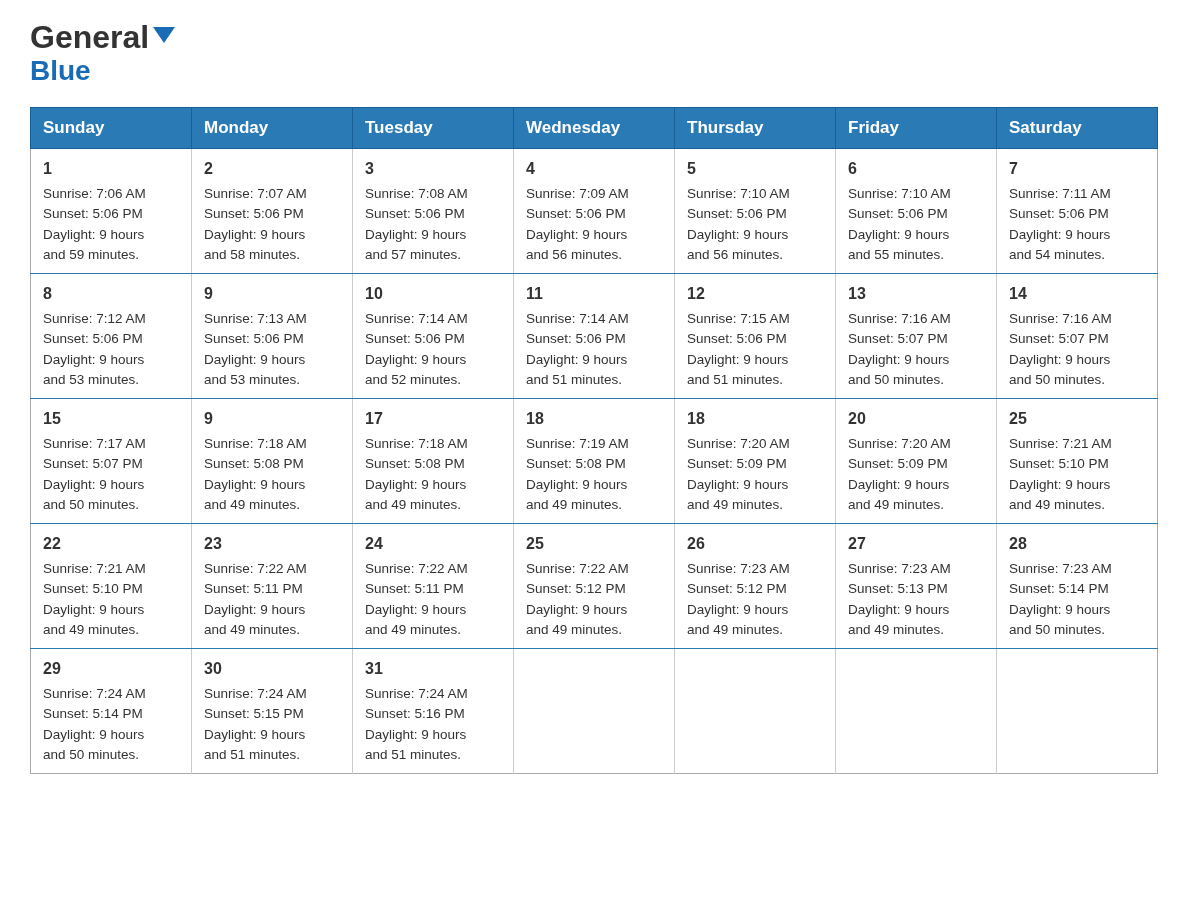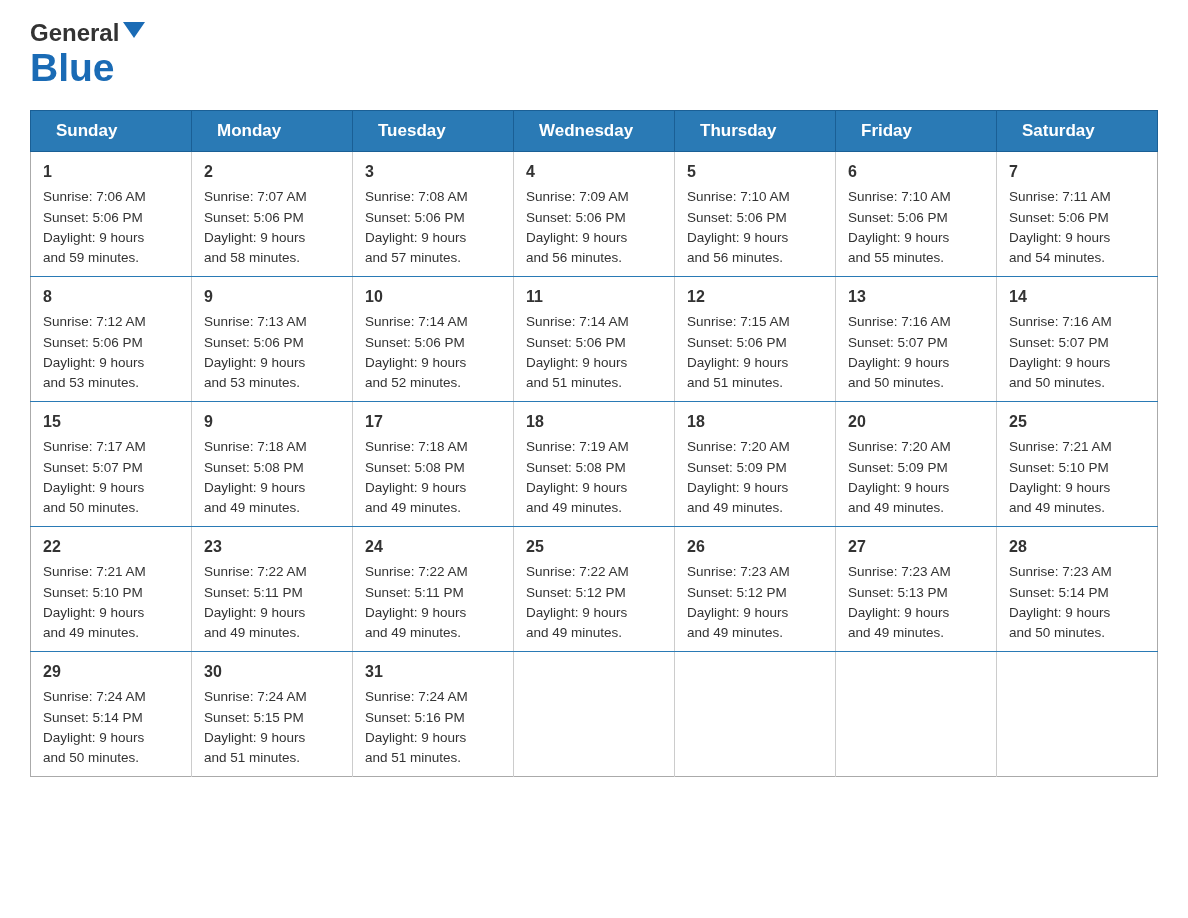--- a/index.html
+++ b/index.html
@@ -38,21 +38,21 @@
     .calendar-table {
       width: 100%;
       border-collapse: collapse;
       border: 1px solid #aaa;
     }
     .calendar-table th {
       background-color: #2a7ab5;
       color: #fff;
       font-size: 17px;
       font-weight: bold;
-      padding: 10px 25px;
+      padding: 10px 12px;
       text-align: left;
       border: 1px solid #1a5f95;
     }
     .calendar-table td {
       vertical-align: top;
       padding: 8px 12px;
       border-right: 1px solid #ccc;
       border-bottom: 1px solid #2a7ab5;
       width: calc(100% / 7);
       min-height: 90px;
@@ -76,28 +76,28 @@
     .empty-cell {
       background: #fff;
     }
   </style>
 </head>
 <body>
 
 <div class="header">
   <div class="logo">
     <div style="display:flex; align-items:center; line-height:1.1;">
-      <span style="font-size:24px; font-weight:bold; color:#333;">General</span>
+      <span style="font-size:32px; font-weight:bold; color:#333;">General</span>
       <span style="display:inline-block; margin-left:4px; position:relative; top:2px;">
         <svg width="22" height="22" viewBox="0 0 22 22">
           <polygon points="0,0 22,0 11,16" fill="#1a6bb5"></polygon>
         </svg>
       </span>
     </div>
-    <span style="font-size:39px; font-weight:bold; color:#1a6bb5;">Blue</span>
+    <span style="font-size:28px; font-weight:bold; color:#1a6bb5;">Blue</span>
   </div>
   <div class="title-block">
     <div class="month-title"></div>
     <div class="subtitle"></div>
   </div>
 </div>
 
 <table class="calendar-table">
   <thead>
     <tr>

